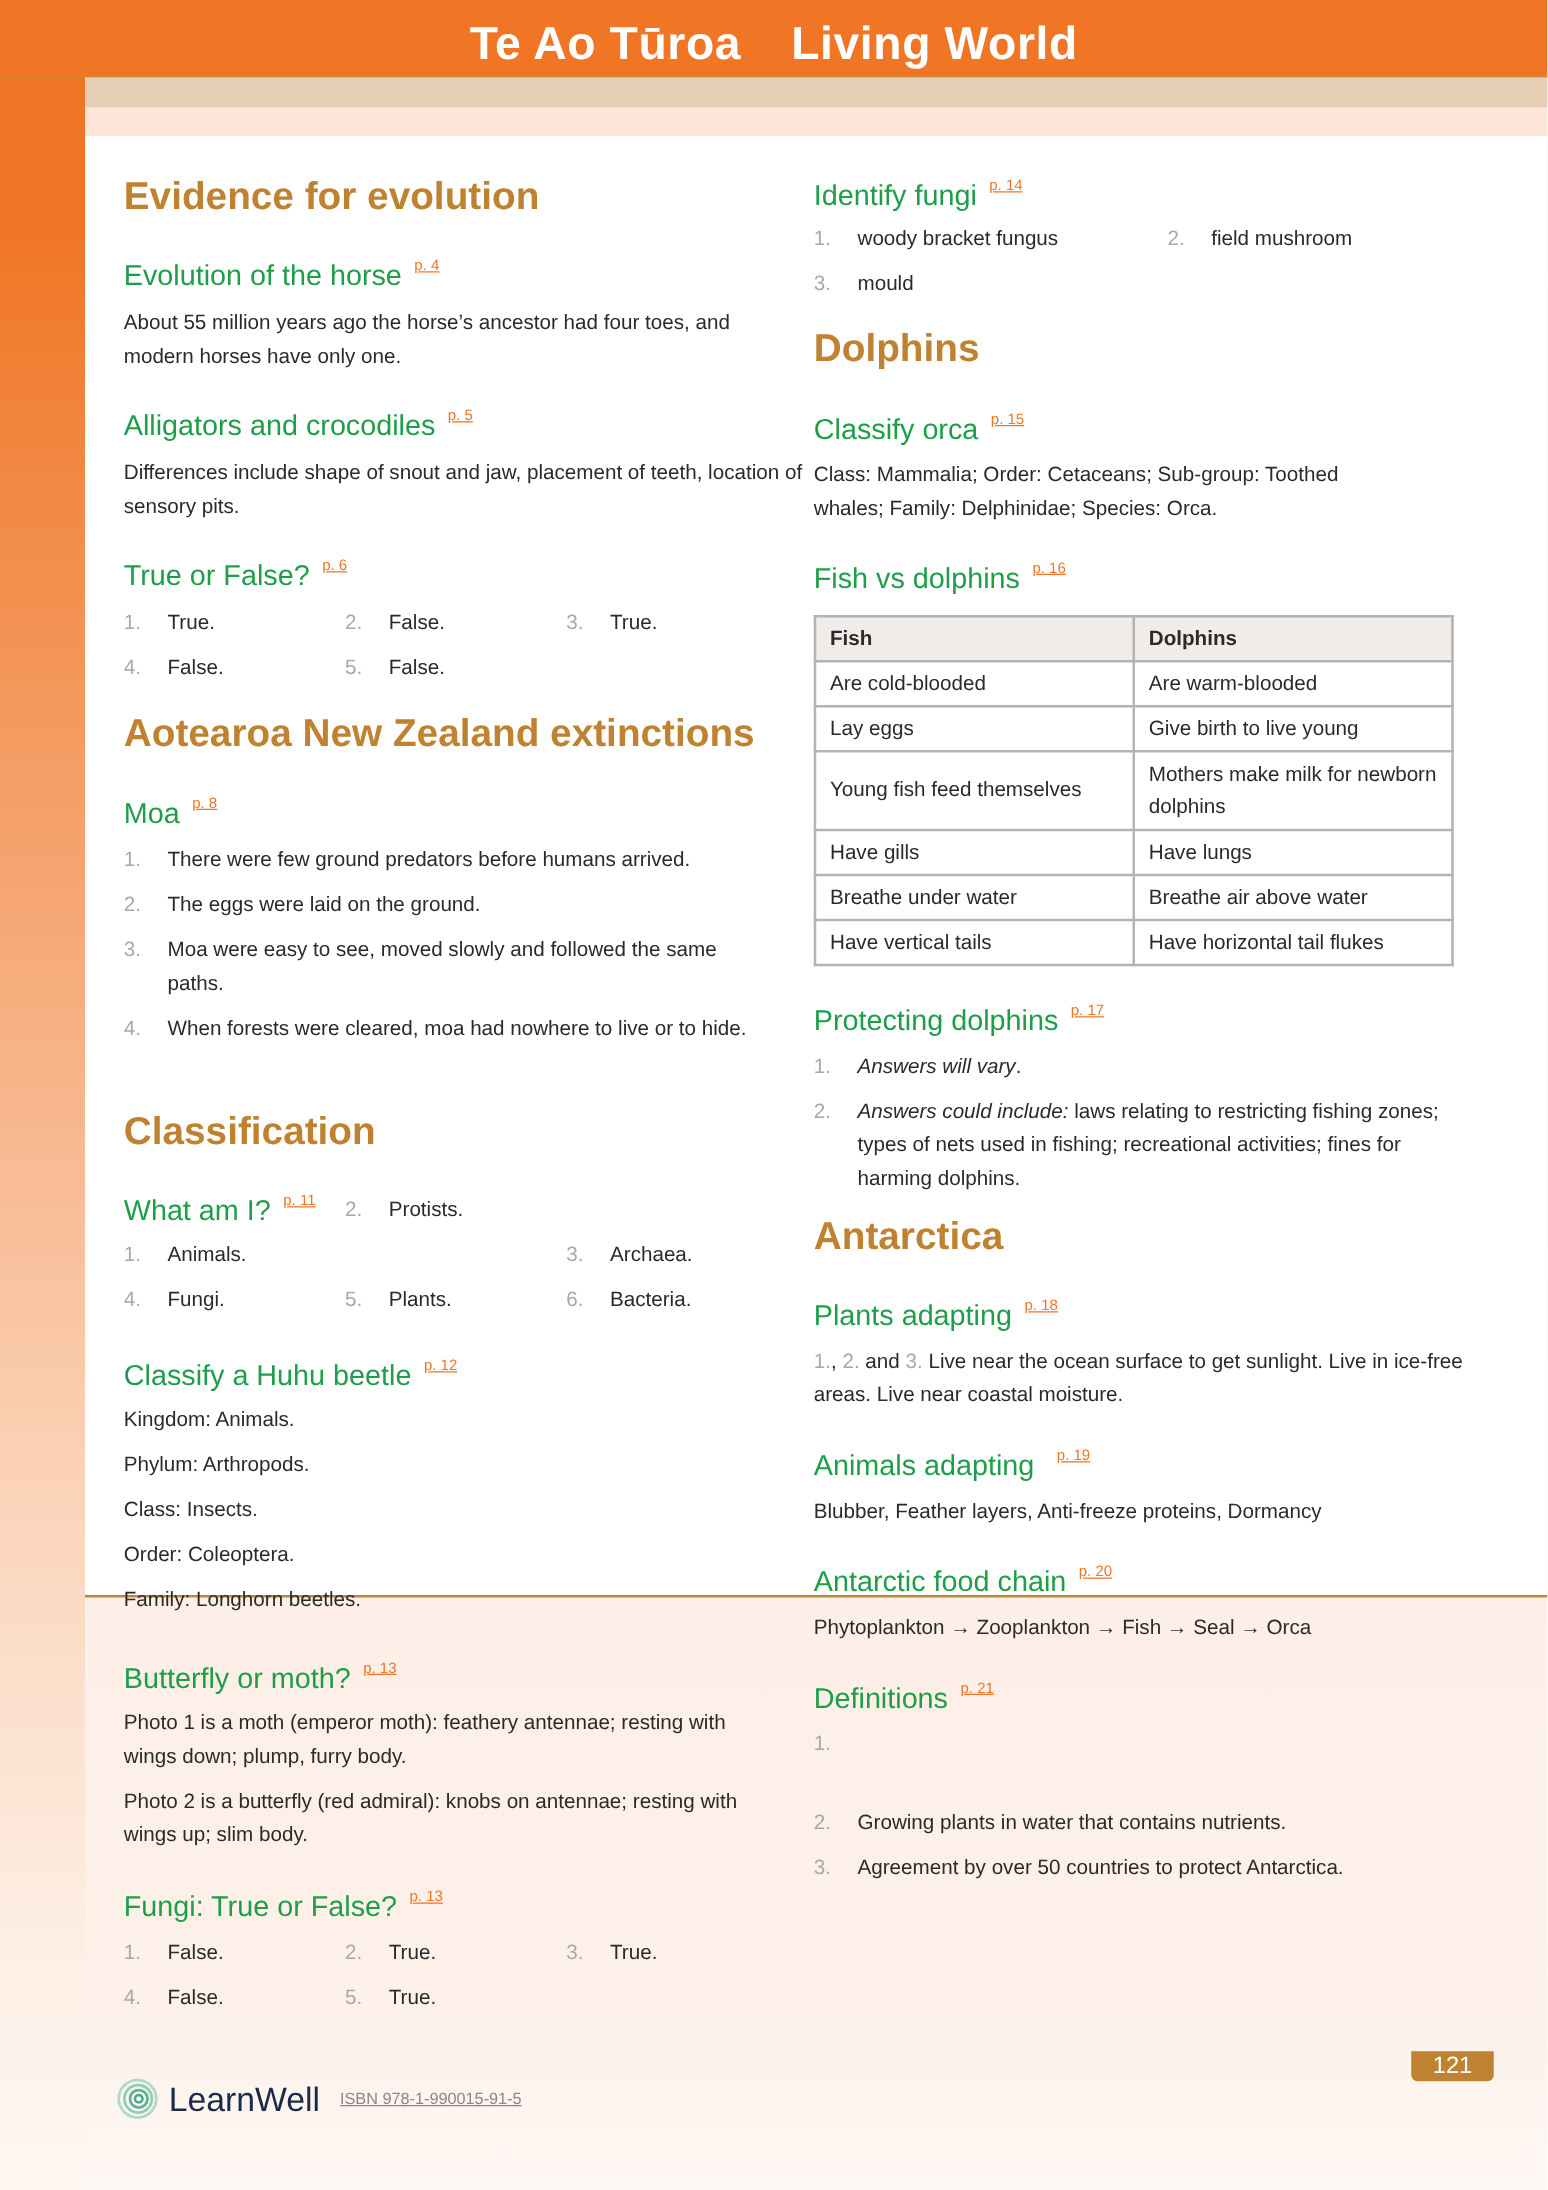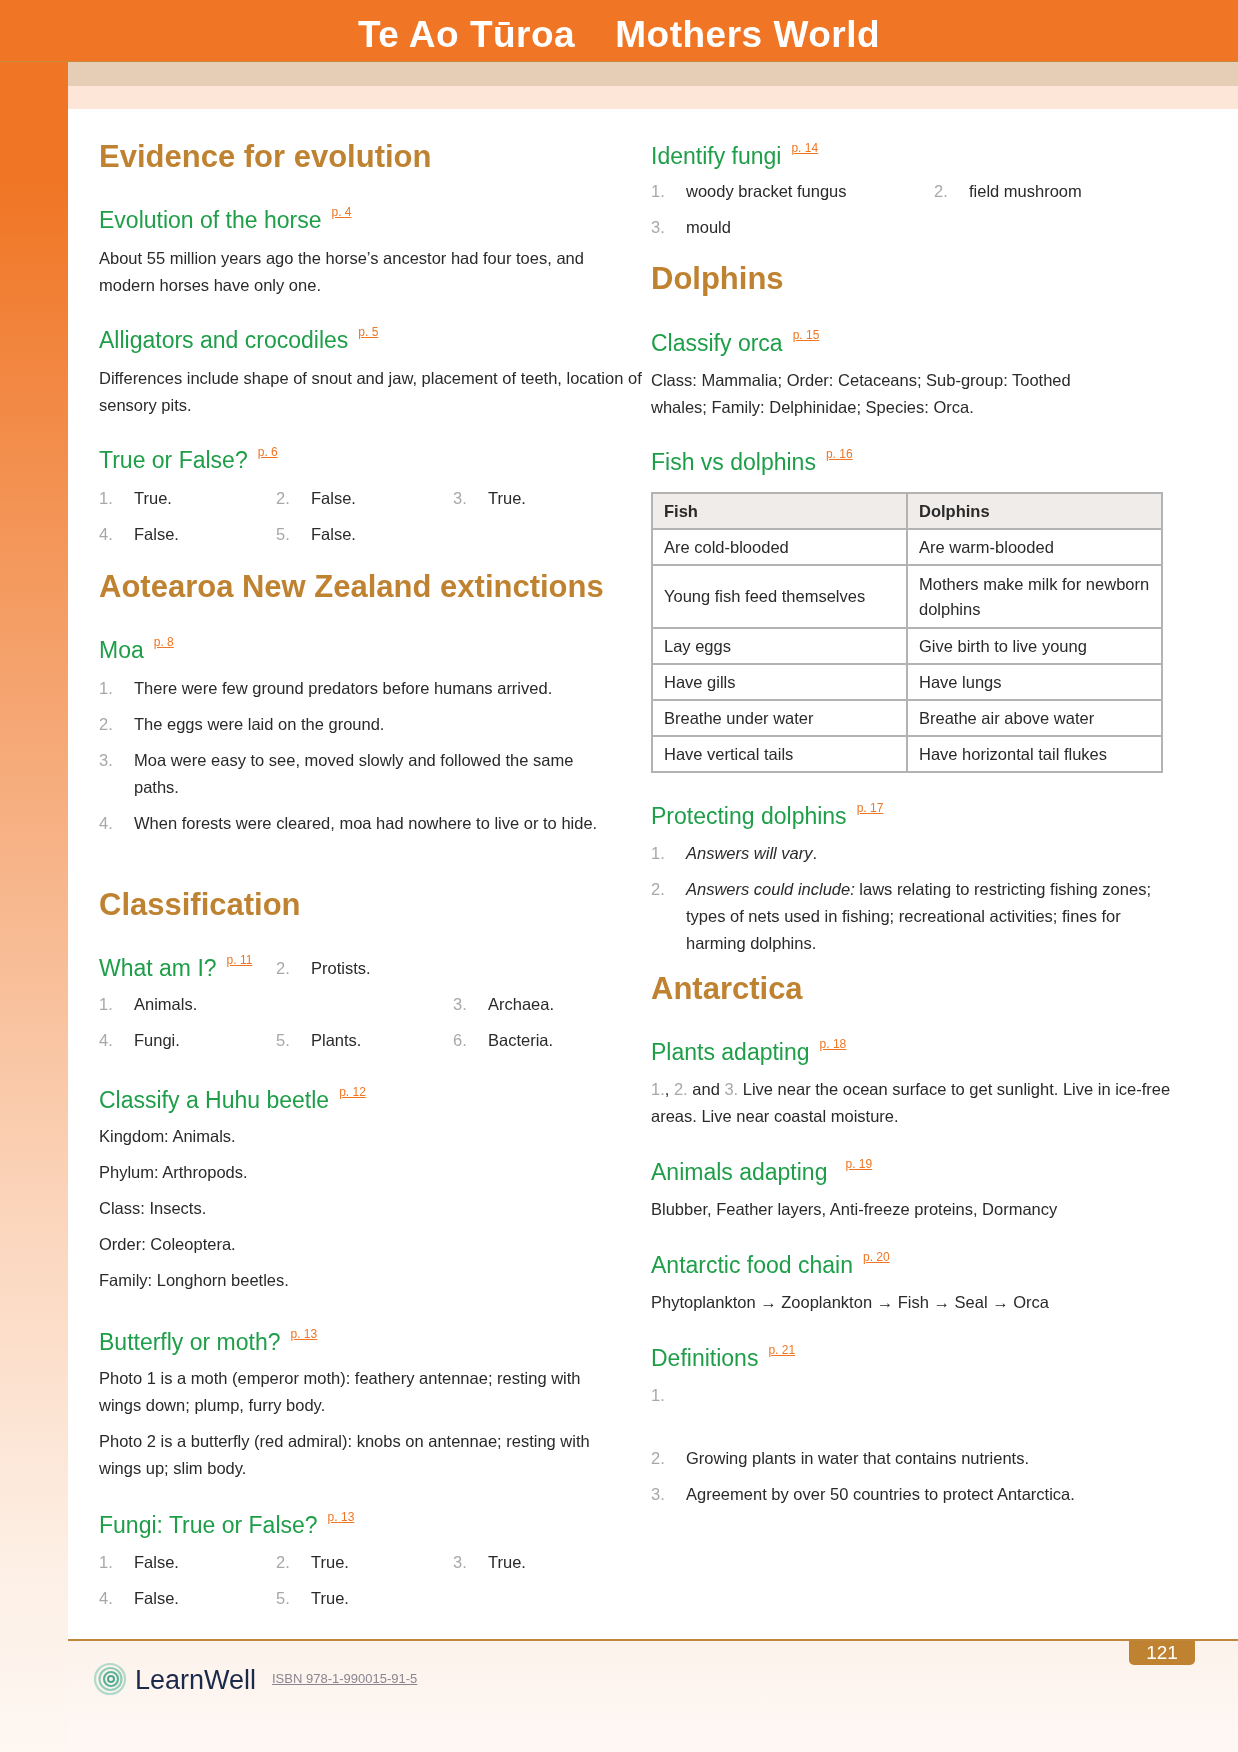--- a/index.html
+++ b/index.html
@@ -22,21 +22,21 @@
   .header-title {
     position: absolute; top: 14px; left: 0; width: 1238px; text-align: center;
     color: #fff; font-weight: bold; font-size: 37px; letter-spacing: 0.5px;
     font-family: "Liberation Sans", sans-serif;
   }
   .header-title span { display: inline-block; }
   .header-title .gap { width: 40px; }
   .band-1 { position: absolute; left: 68px; top: 62px; width: 1170px; height: 24px; background: #e6ceb6; }
   .band-2 { position: absolute; left: 68px; top: 86px; width: 1170px; height: 23px; background: #fde6d8; }
   .page {
-    position: absolute; left: 68px; top: 109px; width: 1170px; height: 1532px;
+    position: absolute; left: 68px; top: 109px; width: 1170px; height: 1169px;
     background: #fff;
     border-bottom: 2px solid #c0873a;
   }
   .col { position: absolute; top: 0; }
   .col-left { left: 31px; width: 580px; }
   .col-right { left: 583px; width: 560px; }
 
   .h1 {
     color: #bf8231; font-weight: bold; font-size: 31px; line-height: 40px;
     position: absolute; left: 0;
@@ -80,21 +80,21 @@
     background: #bf8231; color: #fff; text-align: center; font-size: 19px; line-height: 23px;
     border-radius: 0 0 5px 5px;
   }
 </style>
 </head>
 <body>
 
 <div class="left-strip"></div>
 <div class="header">
   <div class="header-title">
-    <span>Te Ao Tūroa</span><span class="gap"></span><span>Mothers World</span>
+    <span>Te Ao Tūroa</span><span class="gap"></span><span>Living World</span>
   </div>
 </div>
 <div class="band-1"></div>
 <div class="band-2"></div>
 
 <div class="page">
 
   <div class="col col-left">
     <div class="h1" style="top:28px">Evidence for evolution</div>
 
@@ -188,26 +188,26 @@
           <th style="width:255px">Fish</th>
           <th>Dolphins</th>
         </tr>
       </thead>
       <tbody>
         <tr>
             <td>Are cold-blooded</td>
             <td>Are warm-blooded</td>
           </tr>
         <tr>
+            <td>Lay eggs</td>
+            <td>Give birth to live young</td>
+          </tr>
+        <tr>
             <td class="tall">Young fish feed themselves</td>
             <td class="tall">Mothers make milk for newborn dolphins</td>
-          </tr>
-        <tr>
-            <td>Lay eggs</td>
-            <td>Give birth to live young</td>
           </tr>
         <tr>
             <td>Have gills</td>
             <td>Have lungs</td>
           </tr>
         <tr>
             <td>Breathe under water</td>
             <td>Breathe air above water</td>
           </tr>
         <tr>

